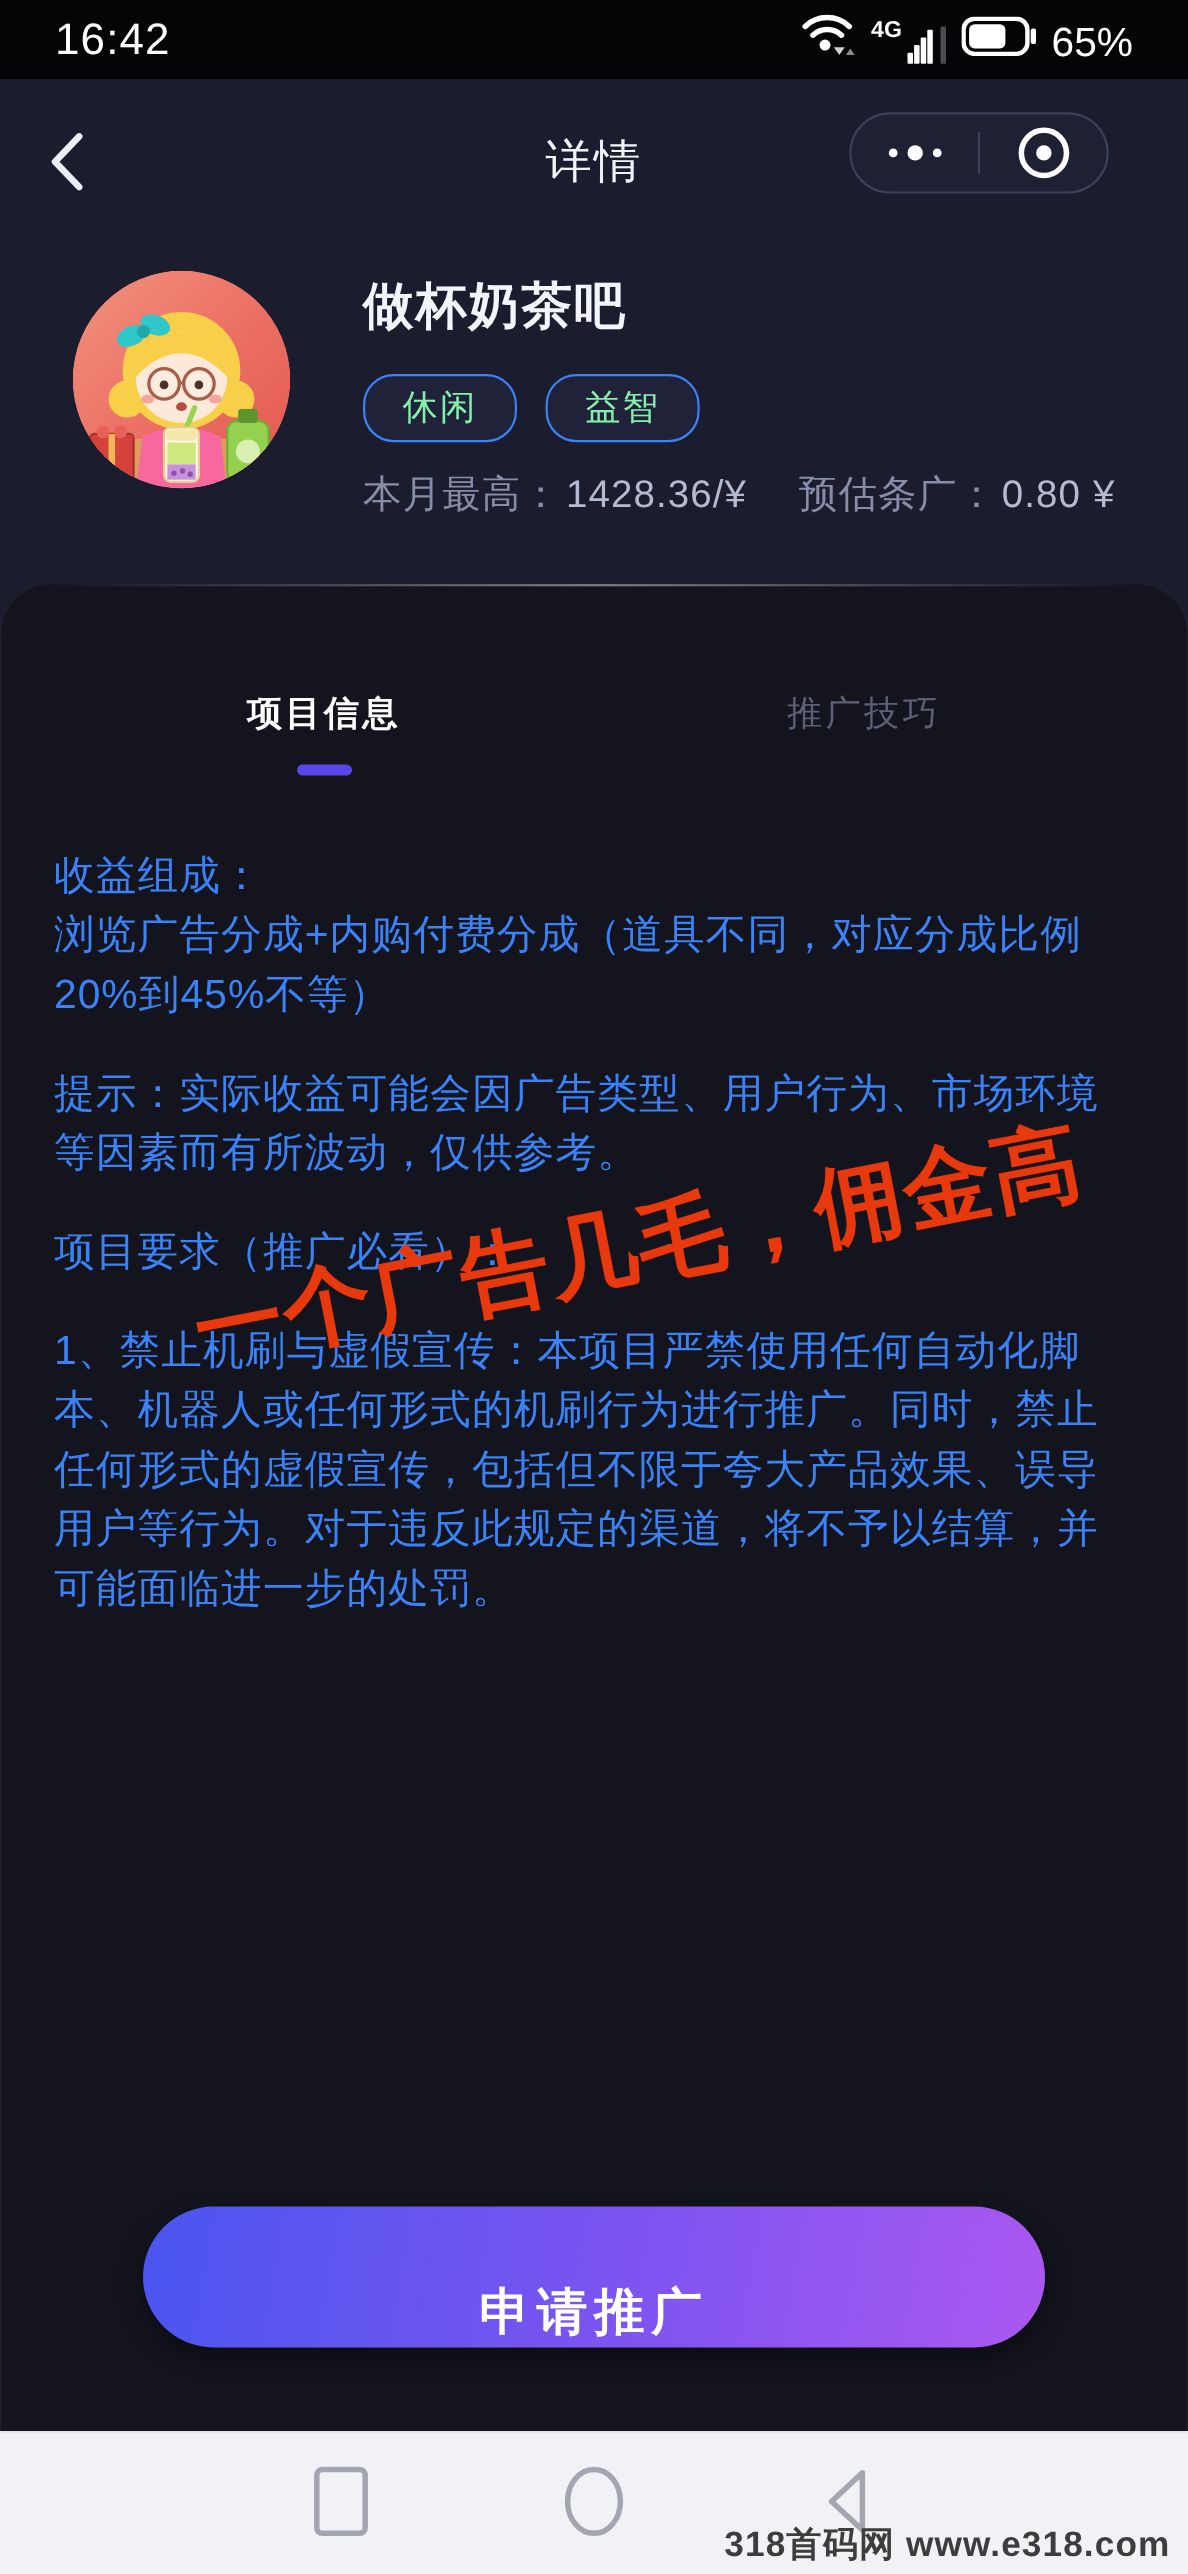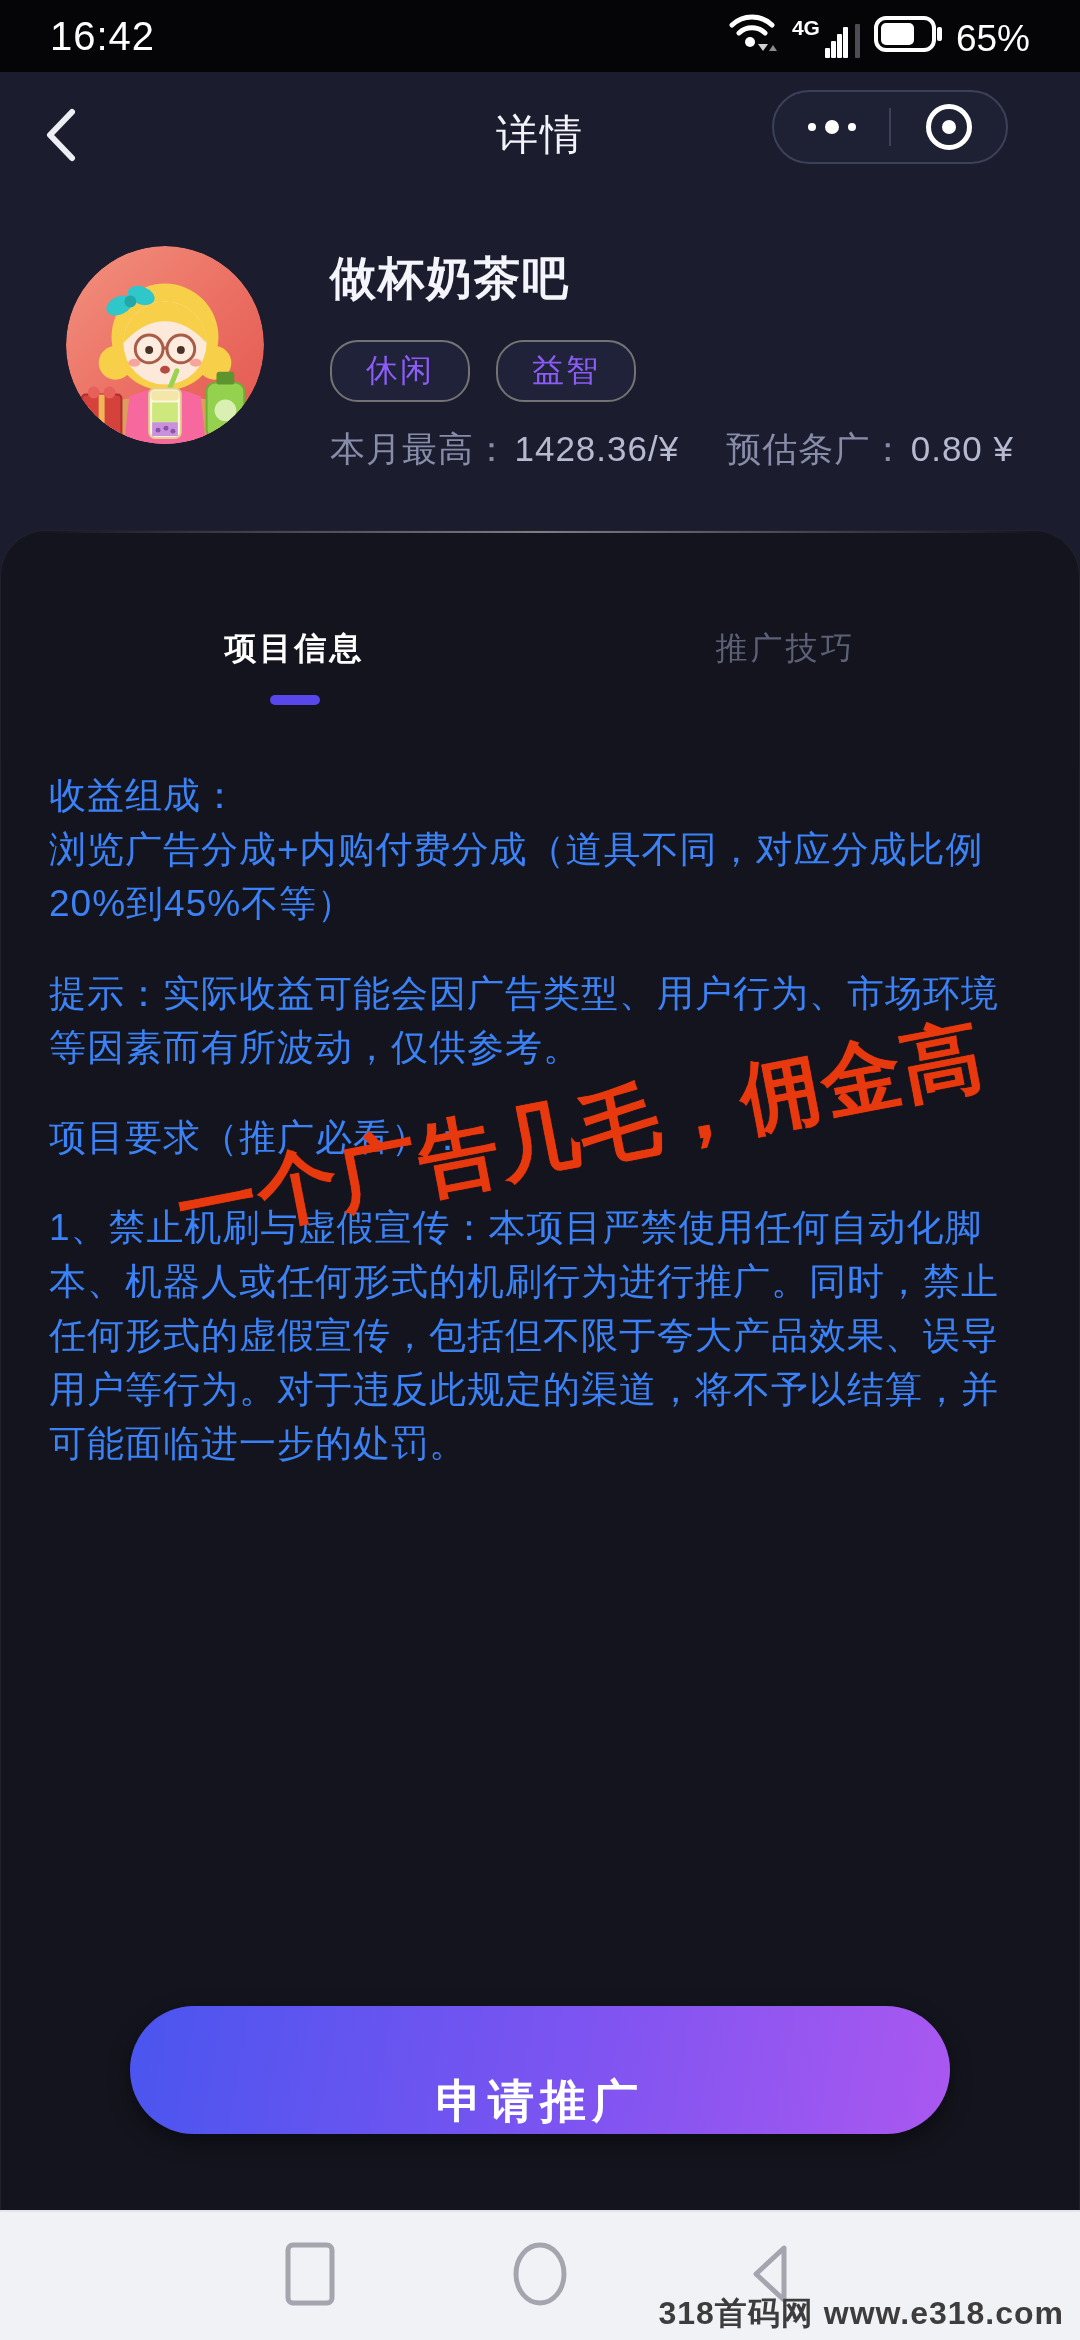--- a/index.html
+++ b/index.html
@@ -16,21 +16,21 @@
     padding:17px 50px;box-sizing:border-box;color:#fff;
   }
   .sb-time{font-size:40px;font-weight:500;letter-spacing:1px;}
   .sb-right{display:flex;align-items:flex-end;gap:14px;height:44px;}
   .sb-net{display:flex;align-items:flex-end;gap:1px;}
   .sb-net .g4{font-size:21px;font-weight:700;margin:0 4px 18px 0;}
   .bar{width:5px;background:#fff;border-radius:1px;}
   .bar.dim{background:#4c4c55;}
   .sb-batt-pct{font-size:37px;font-weight:500;margin-bottom:-2px;}
   
-  .header{position:absolute;top:80px;left:0;right:0;height:110px;}
+  .header{position:absolute;top:92px;left:0;right:0;height:110px;}
   .back-btn{position:absolute;left:38px;top:24px;width:48px;height:62px;cursor:pointer;}
   .page-title{
     position:absolute;left:0;right:0;top:50%;transform:translateY(-50%);
     text-align:center;color:#f2f3f8;font-size:42px;font-weight:500;letter-spacing:2px;
   }
   .capsule{
     position:absolute;right:72px;top:10px;width:236px;height:74px;border-radius:38px;
     border:2px solid #3c4058;background:rgba(34,37,56,.6);
     display:flex;align-items:center;box-sizing:border-box;
   }
@@ -41,21 +41,21 @@
   .capsule-div{width:2px;height:38px;background:#3c4058;}
   .target{width:36px;height:36px;border:5px solid #fff;border-radius:50%;display:flex;align-items:center;justify-content:center;}
   .target-inner{width:14px;height:14px;background:#fff;border-radius:50%;}
   
   .app-info{position:absolute;top:246px;left:66px;right:66px;display:flex;gap:66px;}
   .avatar{width:198px;height:198px;border-radius:50%;flex:0 0 auto;overflow:hidden;}
   .app-col{flex:1;padding-top:2px;}
   .app-name{color:#f4f5fa;font-size:46px;font-weight:700;letter-spacing:2px;}
   .tag-row{display:flex;gap:26px;margin-top:30px;}
   .tag{
-    border:2px solid #737373;color:#8b5cf6;font-size:32px;
+    border:2px solid #3b82f6;color:#86efac;font-size:32px;
     padding:7px 34px;border-radius:28px;background:rgba(106,114,235,.06);
     letter-spacing:2px;
   }
   .price-row{display:flex;justify-content:space-between;align-items:baseline;margin-top:24px;}
   .price-label{color:#878ca9;font-size:35px;letter-spacing:1px;}
   .price-value{color:#b6bad1;font-size:35px;letter-spacing:1px;}
   
   .card{
     position:absolute;top:530px;left:0;right:0;bottom:128px;
     background:#13141d;border-radius:46px 46px 0 0;

